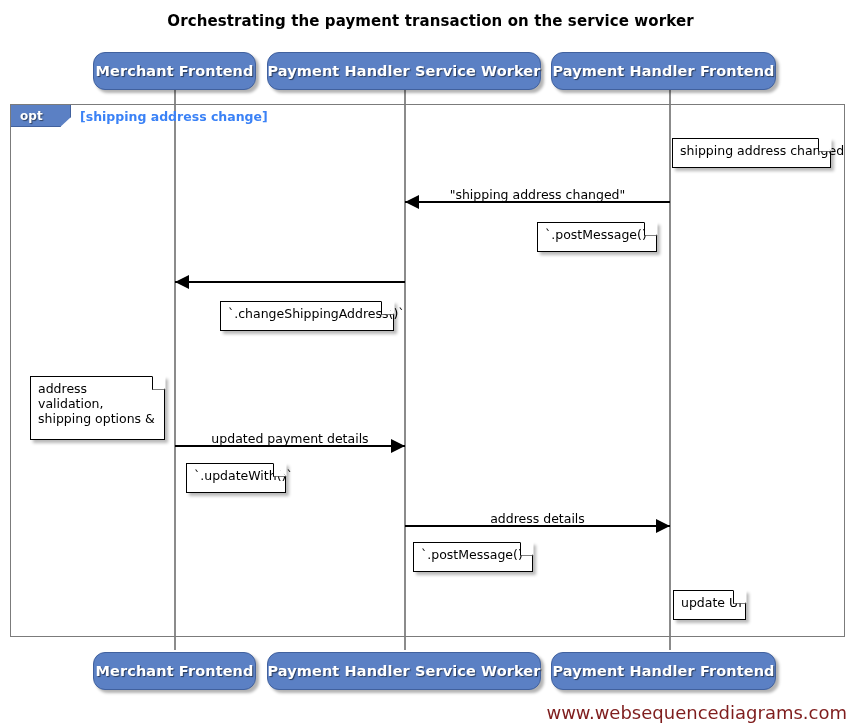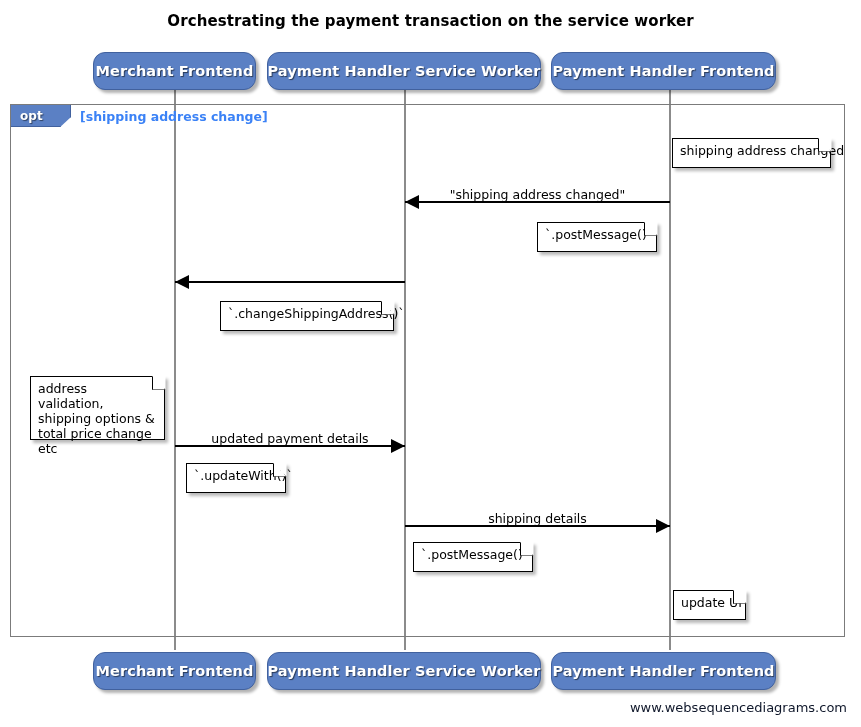--- a/index.html
+++ b/index.html
@@ -148,23 +148,23 @@
     height: 14px;
     background: #ffffff;
     clip-path: polygon(0 0, 100% 0, 100% 100%);
   }
   .note-line { display: block; }
 
   
   .footer {
     position: absolute;
     right: 14px;
-    bottom: 12px;
-    font-size: 13px;
-    color: #0f172a;
+    bottom: 4px;
+    font-size: 18px;
+    color: #7f1d1d;
   }
 </style>
 </head>
 <body>
 
 <div id="canvas">
 
   <div class="diagram-title">Orchestrating the payment transaction on the service worker</div>
 
   <div class="lifeline" style="left:174px;"></div>
@@ -210,34 +210,33 @@
     <span class="fold-cover"></span>
     <span class="fold"></span>
     <span class="note-line">`.changeShippingAddress()`</span>
   </div>
 
   <div class="note" style="left:30px; top:348px; width:135px; height:64px; white-space:normal;margin-top:28px;">
     <span class="fold-cover"></span>
     <span class="fold"></span>
     <span class="note-line">address validation,</span>
     <span class="note-line">shipping options &amp;</span>
-    <span class="note-line">total price change etc</span>
   </div>
 
   <div class="msg-label" style="left:175px; top:431px; width:230px;">updated payment details</div>
   <div class="msg-line" style="left:175px; top:445px; width:230px;"></div>
   <div class="msg-head right" style="left:391px; top:439px;"></div>
 
   <div class="note" style="left:186px; top:463px; width:100px; height:30px;">
     <span class="fold-cover"></span>
     <span class="fold"></span>
     <span class="note-line">`.updateWith()`</span>
   </div>
 
-  <div class="msg-label" style="left:405px; top:511px; width:265px;">shipping details</div>
+  <div class="msg-label" style="left:405px; top:511px; width:265px;">address details</div>
   <div class="msg-line" style="left:405px; top:525px; width:265px;"></div>
   <div class="msg-head right" style="left:656px; top:519px;"></div>
 
   <div class="note" style="left:413px; top:542px; width:120px; height:30px;">
     <span class="fold-cover"></span>
     <span class="fold"></span>
     <span class="note-line">`.postMessage()`</span>
   </div>
 
   <div class="note" style="left:673px; top:590px; width:73px; height:30px;">

